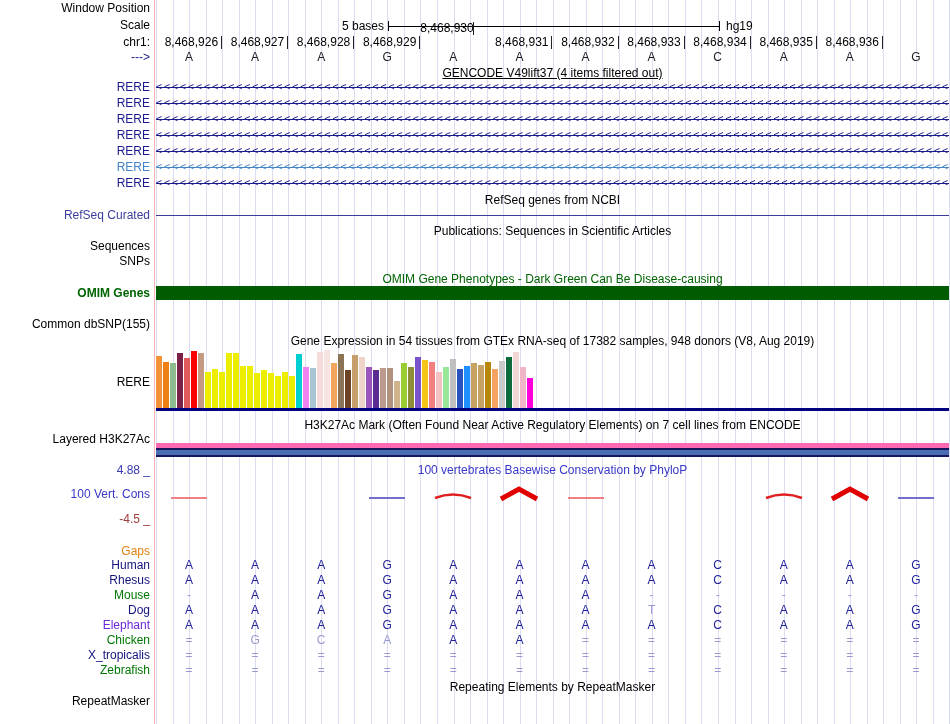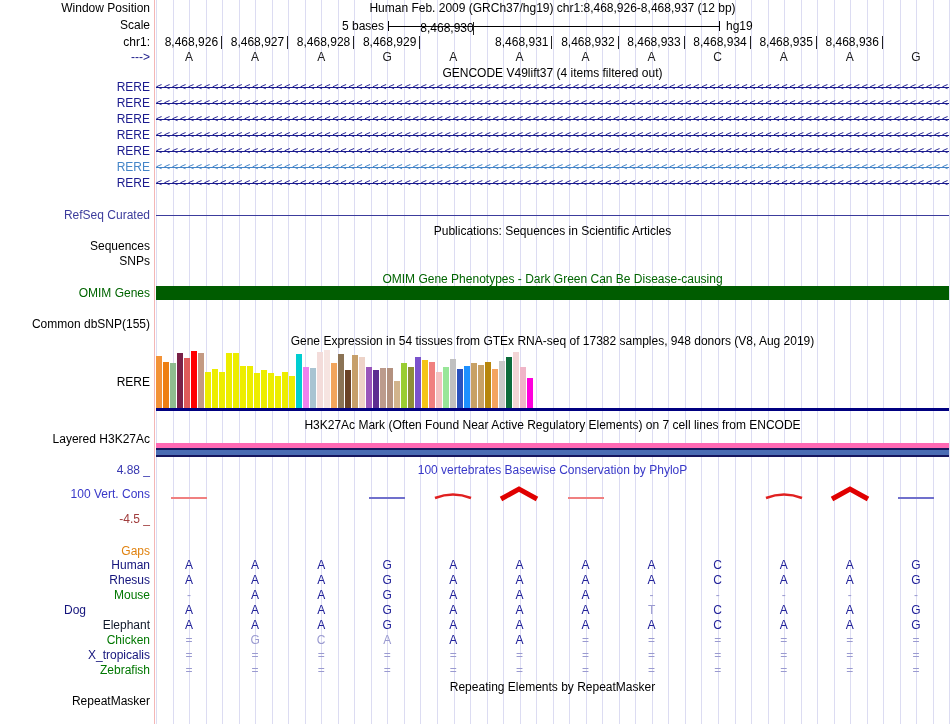--- a/index.html
+++ b/index.html
@@ -18,41 +18,41 @@
 </style>
 </head>
 <body>
 
 <div id="screen">
 
   <div id="grid" class="abs" style="left: 156px; top: 0px; width: 794px; height: 724px; background: repeating-linear-gradient(to right, rgb(220, 220, 242) 0px, rgb(220, 220, 242) 1px, transparent 1px, transparent 16.53px);"></div>
   <div id="guide" class="abs" style="left: 154px; top: 0px; width: 1px; height: 724px; background: rgb(244, 182, 182);"></div>
 
   <div class="lbl" style="top:2px;">Window Position</div>
-  <div class="ct" style="top:2px;">Human Feb. 2009 (GRCh37/hg19)   chr1:8,468,926-8,468,937 (12 bp)</div>
 
   <div class="lbl" style="top:19px;">Scale</div>
   <div class="abs" style="left:156px;top:19px;width:228px;text-align:right;">5 bases</div>
   <div class="abs" id="scalebar" style="left: 388px; top: 21px; width: 330px; height: 10px; border-left: 1px solid rgb(0, 0, 0); border-right: 1px solid rgb(0, 0, 0); background: linear-gradient(rgb(0, 0, 0), rgb(0, 0, 0)) center center / 100% 1px no-repeat;"></div>
   <div class="abs" style="left:726px;top:19px;">hg19</div>
 
   <div class="lbl" style="top:36px;">chr1:</div>
   <div class="lbl" style="top:51px;color:#20208c;">---&gt;</div>
 
-  <div class="ct" style="top:67px;">GENCODE V49lift37 (4 items filtered out)</div>
-
+  <div class="ct" style="top:67px;text-decoration:underline;">GENCODE V49lift37 (4 items filtered out)</div>
+
+  <div class="ct" style="top:194px;">RefSeq genes from NCBI</div>
   <div class="lbl" id="refseqlbl" style="top: 209px; color: rgb(60, 60, 156);">RefSeq Curated</div>
   <div class="abs" id="refseqline" style="left: 156px; top: 215px; width: 793px; height: 1px; background: rgb(60, 60, 156);"></div>
 
   <div class="ct" style="top:225px;">Publications: Sequences in Scientific Articles</div>
   <div class="lbl" style="top:240px;">Sequences</div>
   <div class="lbl" style="top:255px;">SNPs</div>
 
   <div class="ct" id="omimtitle" style="top: 273px; color: rgb(0, 100, 0);">OMIM Gene Phenotypes - Dark Green Can Be Disease-causing</div>
-  <div class="lbl" id="omimlbl" style="top: 287px; color: rgb(0, 100, 0);">OMIM Genes</div>
+  <div class="lbl" id="omimlbl" style="top: 287px; color: rgb(0, 100, 0); font-weight: bold;">OMIM Genes</div>
   <div class="abs" id="omimbar" style="left: 156px; top: 286px; width: 793px; height: 14px; background: rgb(0, 92, 0);"></div>
 
   <div class="lbl" style="top:318px;">Common dbSNP(155)</div>
 
   <div class="ct" style="top:335px;">Gene Expression in 54 tissues from GTEx RNA-seq of 17382 samples, 948 donors (V8, Aug 2019)</div>
   <div class="lbl" style="top:376px;">RERE</div>
   <div class="abs" id="gtexchart" style="left:156px;top:350px;width:793px;height:58px;">
       <div class="bar" style="left: 0px; height: 52px; background: rgb(243, 146, 55);"></div>
       <div class="bar" style="left: 7px; height: 46px; background: rgb(238, 127, 18);"></div>
       <div class="bar" style="left: 14px; height: 45px; background: rgb(143, 188, 143);"></div>
@@ -219,34 +219,34 @@
     <div class="cell" style="left: 288.167px; top: 589px; width: 66.0833px; color: rgb(34, 34, 154); position: absolute;">A</div>
     <div class="cell" style="left: 354.25px; top: 589px; width: 66.0833px; color: rgb(34, 34, 154); position: absolute;">G</div>
     <div class="cell" style="left: 420.333px; top: 589px; width: 66.0833px; color: rgb(34, 34, 154); position: absolute;">A</div>
     <div class="cell" style="left: 486.417px; top: 589px; width: 66.0833px; color: rgb(34, 34, 154); position: absolute;">A</div>
     <div class="cell" style="left: 552.5px; top: 589px; width: 66.0833px; color: rgb(34, 34, 154); position: absolute;">A</div>
     <div class="cell" style="left: 618.583px; top: 589px; width: 66.0833px; color: rgb(154, 154, 208); position: absolute;">-</div>
     <div class="cell" style="left: 684.667px; top: 589px; width: 66.0833px; color: rgb(154, 154, 208); position: absolute;">-</div>
     <div class="cell" style="left: 750.75px; top: 589px; width: 66.0833px; color: rgb(154, 154, 208); position: absolute;">-</div>
     <div class="cell" style="left: 816.833px; top: 589px; width: 66.0833px; color: rgb(154, 154, 208); position: absolute;">-</div>
     <div class="cell" style="left: 882.917px; top: 589px; width: 66.0833px; color: rgb(154, 154, 208); position: absolute;">-</div>
-    <div class="lbl" style="top: 604px; color: rgb(20, 20, 124); position: absolute; text-align: center;">Dog</div>
+    <div class="lbl" style="top: 604px; color: rgb(20, 20, 124); position: absolute;">Dog</div>
     <div class="cell" style="left: 156px; top: 604px; width: 66.0833px; color: rgb(34, 34, 154); position: absolute;">A</div>
     <div class="cell" style="left: 222.083px; top: 604px; width: 66.0833px; color: rgb(34, 34, 154); position: absolute;">A</div>
     <div class="cell" style="left: 288.167px; top: 604px; width: 66.0833px; color: rgb(34, 34, 154); position: absolute;">A</div>
     <div class="cell" style="left: 354.25px; top: 604px; width: 66.0833px; color: rgb(34, 34, 154); position: absolute;">G</div>
     <div class="cell" style="left: 420.333px; top: 604px; width: 66.0833px; color: rgb(34, 34, 154); position: absolute;">A</div>
     <div class="cell" style="left: 486.417px; top: 604px; width: 66.0833px; color: rgb(34, 34, 154); position: absolute;">A</div>
     <div class="cell" style="left: 552.5px; top: 604px; width: 66.0833px; color: rgb(34, 34, 154); position: absolute;">A</div>
     <div class="cell" style="left: 618.583px; top: 604px; width: 66.0833px; color: rgb(154, 154, 208); position: absolute;">T</div>
     <div class="cell" style="left: 684.667px; top: 604px; width: 66.0833px; color: rgb(34, 34, 154); position: absolute;">C</div>
     <div class="cell" style="left: 750.75px; top: 604px; width: 66.0833px; color: rgb(34, 34, 154); position: absolute;">A</div>
     <div class="cell" style="left: 816.833px; top: 604px; width: 66.0833px; color: rgb(34, 34, 154); position: absolute;">A</div>
     <div class="cell" style="left: 882.917px; top: 604px; width: 66.0833px; color: rgb(34, 34, 154); position: absolute;">G</div>
-    <div class="lbl" style="top: 619px; color: #0f172a; position: absolute;">Elephant</div>
+    <div class="lbl" style="top: 619px; color: #6d28d9; position: absolute;">Elephant</div>
     <div class="cell" style="left: 156px; top: 619px; width: 66.0833px; color: rgb(34, 34, 154); position: absolute;">A</div>
     <div class="cell" style="left: 222.083px; top: 619px; width: 66.0833px; color: rgb(34, 34, 154); position: absolute;">A</div>
     <div class="cell" style="left: 288.167px; top: 619px; width: 66.0833px; color: rgb(34, 34, 154); position: absolute;">A</div>
     <div class="cell" style="left: 354.25px; top: 619px; width: 66.0833px; color: rgb(34, 34, 154); position: absolute;">G</div>
     <div class="cell" style="left: 420.333px; top: 619px; width: 66.0833px; color: rgb(34, 34, 154); position: absolute;">A</div>
     <div class="cell" style="left: 486.417px; top: 619px; width: 66.0833px; color: rgb(34, 34, 154); position: absolute;">A</div>
     <div class="cell" style="left: 552.5px; top: 619px; width: 66.0833px; color: rgb(34, 34, 154); position: absolute;">A</div>
     <div class="cell" style="left: 618.583px; top: 619px; width: 66.0833px; color: rgb(34, 34, 154); position: absolute;">A</div>
     <div class="cell" style="left: 684.667px; top: 619px; width: 66.0833px; color: rgb(34, 34, 154); position: absolute;">C</div>
     <div class="cell" style="left: 750.75px; top: 619px; width: 66.0833px; color: rgb(34, 34, 154); position: absolute;">A</div>

